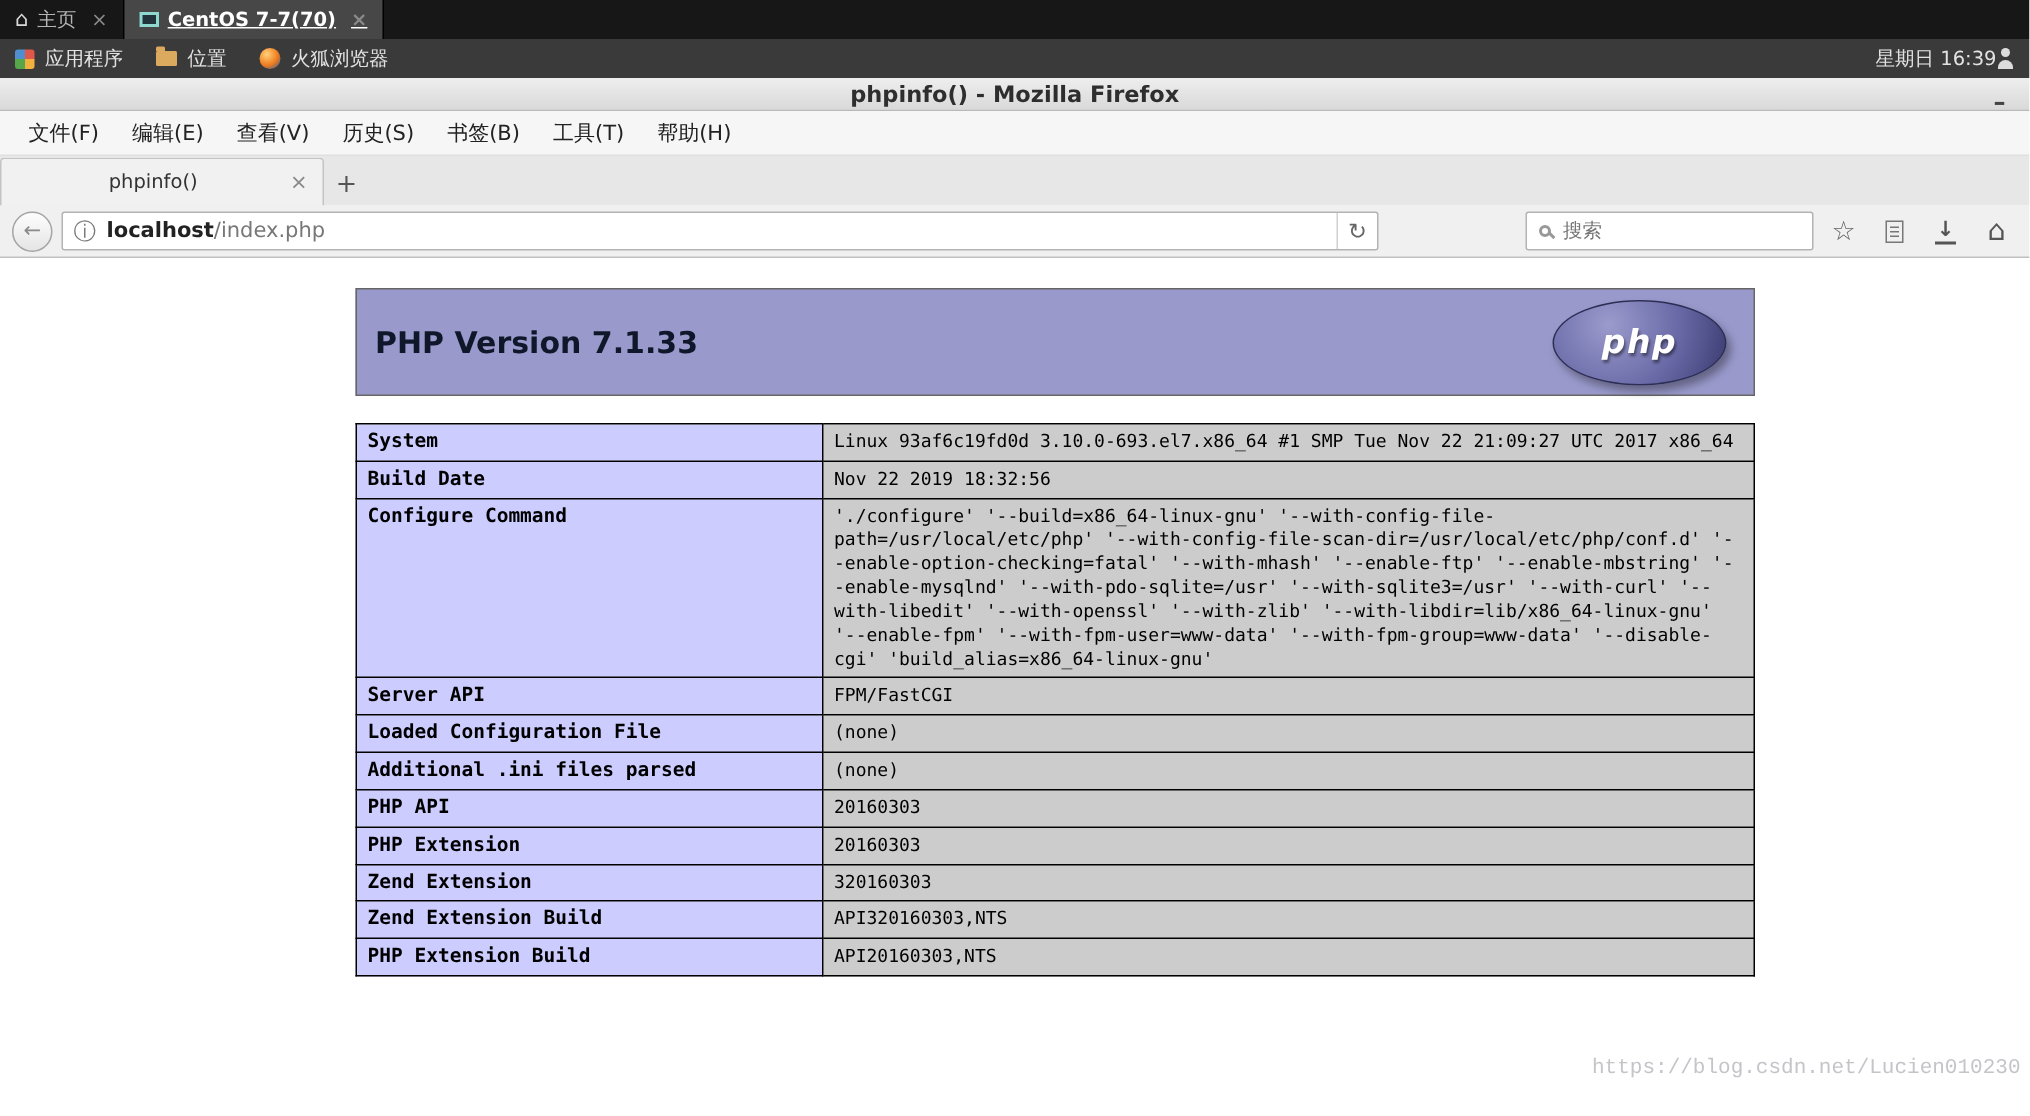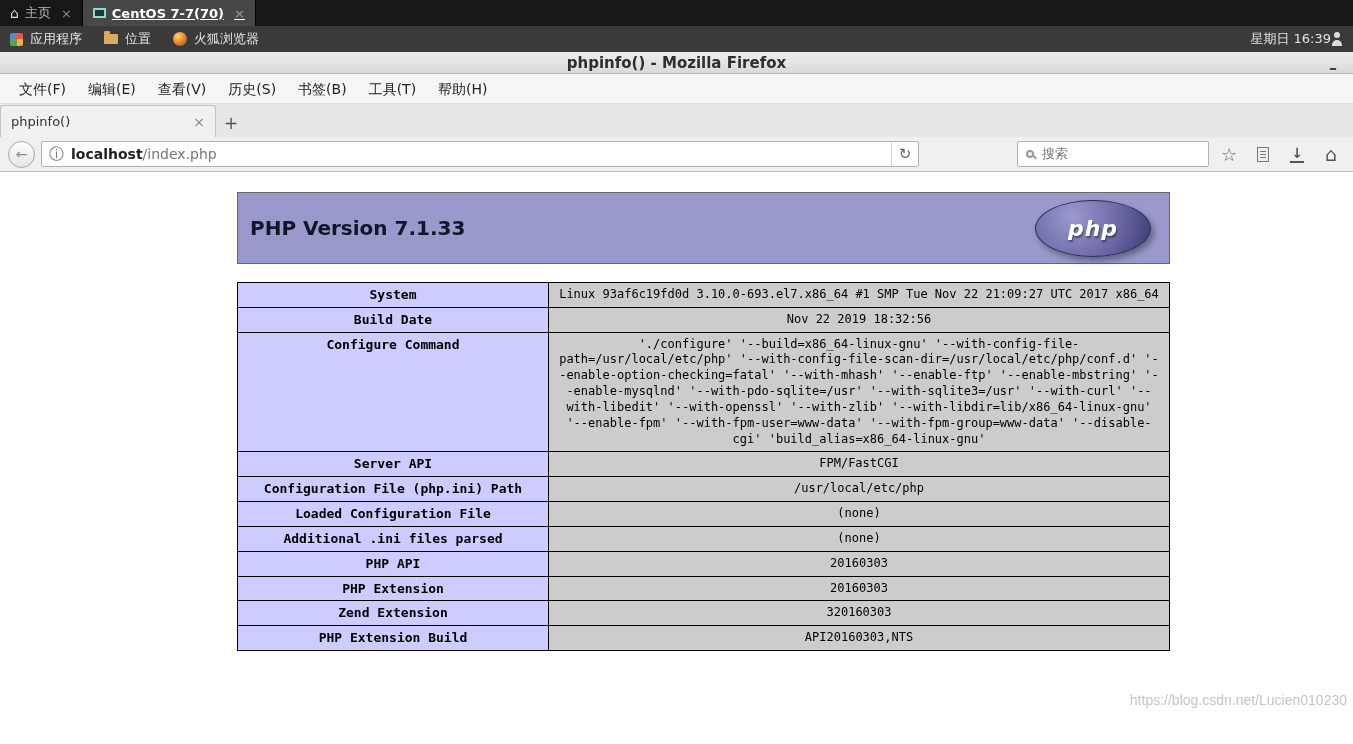--- a/index.html
+++ b/index.html
@@ -28,28 +28,28 @@
   .user-icon::before { content:""; position:absolute; top:0; left:3px; width:6px; height:6px; border-radius:50%; background:#dcdcdc; }
   .user-icon::after { content:""; position:absolute; bottom:0; left:1px; width:10px; height:6px; border-radius:5px 5px 0 0; background:#dcdcdc; }
 
   
   .ff-titlebar { height:22px; background:linear-gradient(#eeeeee,#d9d9d9); border-bottom:1px solid #b9b9b9;
     display:flex; align-items:center; justify-content:center; position:relative; }
   .ff-title { font-weight:bold; font-size:15px; color:#2e2e2e; }
   .ff-minimize { position:absolute; right:16px; top:6px; font-weight:bold; color:#444; font-size:16px; cursor:pointer; }
 
   
-  .ff-menubar { height:30px; background:#f6f6f6; border-bottom:1px solid #e0e0e0; display:flex; align-items:flex-end; padding:0 8px; }
+  .ff-menubar { height:30px; background:#f6f6f6; border-bottom:1px solid #e0e0e0; display:flex; align-items:center; padding:0 8px; }
   .menu-item { padding:4px 11px; font-size:14px; color:#222; cursor:default; }
 
   
   .ff-tabstrip { height:33px; background:#e7e7e7; display:flex; align-items:flex-end; }
   .ff-tab { width:216px; height:32px; background:#f1f1f1; border:1px solid #c3c3c3; border-bottom:none;
     border-radius:3px 3px 0 0; display:flex; align-items:center; padding:0 10px; font-size:13px; color:#333; }
-  .ff-tab-title { flex:1; white-space:nowrap; overflow:hidden; }
+  .ff-tab-title { flex:1; white-space:nowrap; overflow:hidden;text-align:center; }
   .ff-tab-close { color:#888; font-size:14px; cursor:pointer; }
   .ff-newtab { width:30px; height:28px; display:flex; align-items:center; justify-content:center; color:#555; font-size:17px; cursor:pointer; }
 
   
   .ff-navbar { height:35px; background:#f0f0f0; border-bottom:1px solid #bfbfbf; display:flex; align-items:center; padding:0 8px; gap:6px; }
   .back-button { width:27px; height:27px; border-radius:50%; border:1px solid #a5a5a5; flex:none;
     background:linear-gradient(#fdfdfd,#e5e5e5); display:flex; align-items:center; justify-content:center; color:#8a8a8a; font-size:14px; cursor:pointer; }
   .url-field { width:878px; height:26px; background:#fff; border:1px solid #b3b3b3; border-radius:2px;
     display:flex; align-items:center; padding:0 0 0 7px; flex:none; }
   .info-glyph { color:#777; font-size:15px; margin-right:7px; }
@@ -78,25 +78,25 @@
   .php-header { background:var(--php-header-bg, #9999cc); border:1px solid #666; height:72px;
     display:flex; align-items:center; justify-content:space-between; padding:0 12px; }
   .php-header h1 { font-family:"DejaVu Sans", sans-serif; font-size:20px; font-weight:bold; color:#0f172a; }
   .php-logo { width:116px; height:57px; border-radius:50%; margin-right:6px;
     background:radial-gradient(circle at 32% 28%, #9b9bcd, #6868a6 55%, #3e3e74 95%);
     border:1px solid #2e2e55; box-shadow:3px 4px 6px rgba(0,0,0,0.35);
     display:flex; align-items:center; justify-content:center; }
   .php-logo span { font-family:"DejaVu Sans", sans-serif; font-style:italic; font-weight:bold; font-size:22px; color:#fff;
     text-shadow:1px 2px 2px rgba(0,0,0,0.45); letter-spacing:1px; }
   .php-table { width:100%; border-collapse:collapse; margin-top:18px; }
-  .php-table td { border:1px solid #000; padding:4px 7px; vertical-align:top; color:#000;text-align:center; }
+  .php-table td { border:1px solid #000; padding:4px 7px; vertical-align:top; color:#000; }
   .cell-label { background:var(--php-label-bg, #ccccff); font-weight:bold; width:311px; font-size:13px; }
   .cell-value { background:var(--php-value-bg, #cccccc); font-size:12px; line-height:1.32; word-break:break-word; }
 
-  .watermark { position:absolute; right:6px; bottom:20px; font-family:Liberation Sans, sans-serif; font-size:14px;
+  .watermark { position:absolute; right:6px; bottom:8px; font-family:Liberation Mono, monospace; font-size:14px;
     color:rgba(190,190,195,0.9); text-shadow:1px 1px 0 rgba(255,255,255,0.6); }
 </style>
 </head>
 <body>
 
 <div class="vm-tabbar">
   <div class="vm-tab">
     <span class="vm-home-glyph">⌂</span>
     <span>主页</span>
     <span class="vm-close">×</span>
@@ -195,44 +195,44 @@
           </tr>
           <tr>
             <td class="cell-label">Configure Command</td>
             <td class="cell-value">'./configure' '--build=x86_64-linux-gnu' '--with-config-file-path=/usr/local/etc/php' '--with-config-file-scan-dir=/usr/local/etc/php/conf.d' '--enable-option-checking=fatal' '--with-mhash' '--enable-ftp' '--enable-mbstring' '--enable-mysqlnd' '--with-pdo-sqlite=/usr' '--with-sqlite3=/usr' '--with-curl' '--with-libedit' '--with-openssl' '--with-zlib' '--with-libdir=lib/x86_64-linux-gnu' '--enable-fpm' '--with-fpm-user=www-data' '--with-fpm-group=www-data' '--disable-cgi' 'build_alias=x86_64-linux-gnu'</td>
           </tr>
           <tr>
             <td class="cell-label">Server API</td>
             <td class="cell-value">FPM/FastCGI</td>
           </tr>
           <tr>
-            <td class="cell-label">Configuration File (php.ini) Path</td>
-            <td class="cell-value">/usr/local/etc/php</td>
-          </tr>
-          <tr>
             <td class="cell-label">Loaded Configuration File</td>
             <td class="cell-value">(none)</td>
           </tr>
           <tr>
             <td class="cell-label">Additional .ini files parsed</td>
             <td class="cell-value">(none)</td>
           </tr>
           <tr>
             <td class="cell-label">PHP API</td>
             <td class="cell-value">20160303</td>
           </tr>
           <tr>
             <td class="cell-label">PHP Extension</td>
             <td class="cell-value">20160303</td>
           </tr>
           <tr>
             <td class="cell-label">Zend Extension</td>
             <td class="cell-value">320160303</td>
           </tr>
           <tr>
+            <td class="cell-label">Zend Extension Build</td>
+            <td class="cell-value">API320160303,NTS</td>
+          </tr>
+          <tr>
             <td class="cell-label">PHP Extension Build</td>
             <td class="cell-value">API20160303,NTS</td>
           </tr>
         </tbody>
     </table>
   </div>
   <div class="watermark">https://blog.csdn.net/Lucien010230</div>
 </div>
 
 </body></html>

